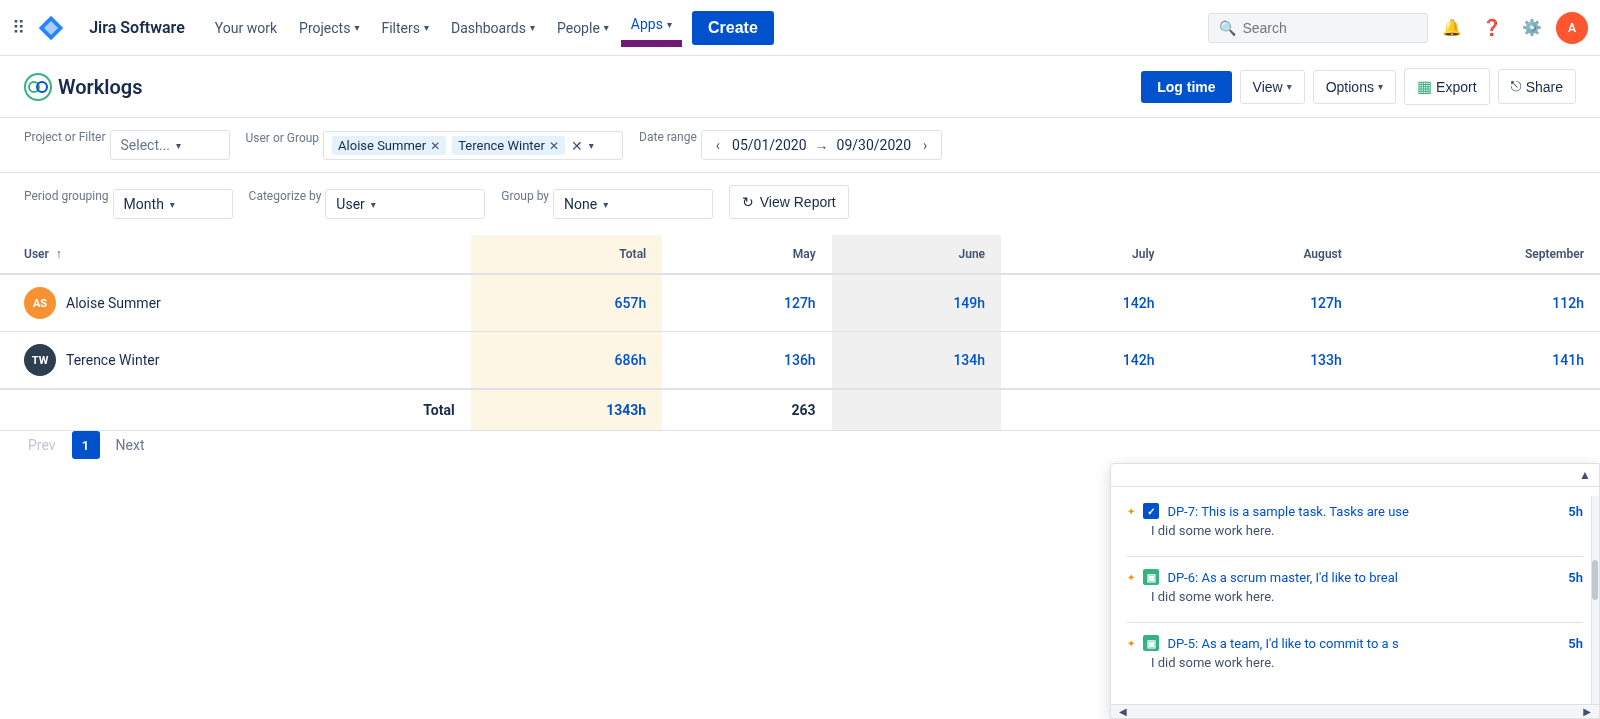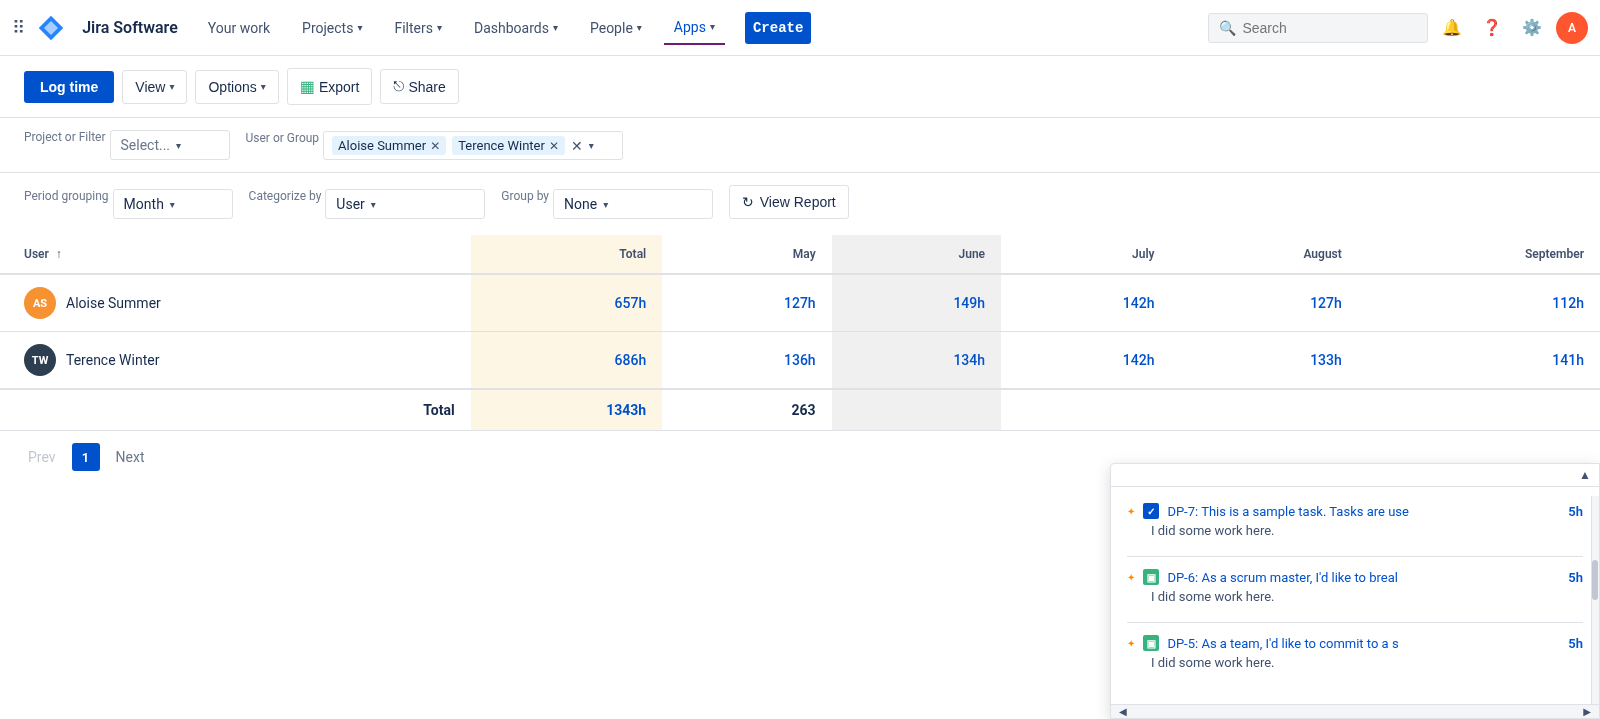--- a/index.html
+++ b/index.html
@@ -5,34 +5,34 @@
     * { box-sizing: border-box; margin: 0; padding: 0; }
     body { font-family: -apple-system, BlinkMacSystemFont, "Segoe UI", Roboto, sans-serif; font-size: 14px; color: #172b4d; background: #fff; }
 
     
     .topnav {
       display: flex; align-items: center; height: 56px;
       background: #fff; border-bottom: 1px solid #dfe1e6;
       padding: 0 12px; gap: 4px;
     }
     .topnav-grid-icon { color: #42526e; margin-right: 8px; cursor: pointer; font-size: 18px; }
-    .topnav-logo { display: flex; align-items: center; gap: 17px; margin-right: 16px; text-decoration: none; }
+    .topnav-logo { display: flex; align-items: center; gap: 24px; margin-right: 16px; text-decoration: none; }
     .topnav-logo-diamond { width: 28px; height: 28px; }
     .topnav-logo-text { font-size: 16px; font-weight: 600; color: #172b4d; }
-    .topnav-items { display: flex; align-items: center; gap: 12px; flex: 1; }
+    .topnav-items { display: flex; align-items: center; gap: 2px; flex: 1; }
     .topnav-item {
       padding: 8px 10px; border-radius: 3px; cursor: pointer;
       color: #42526e; font-size: 14px; white-space: nowrap;
       display: flex; align-items: center; gap: 4px;
     }
-    .topnav-item.active { color: #0052cc; border-bottom: 2px solid #701a75; border-radius: 0; }
+    .topnav-item.active { color: #0052cc; border-bottom: 7px solid #701a75; border-radius: 0; }
     .topnav-create {
-      background: #0052cc; color: #fff; padding: 8px 8px;
+      background: #0052cc; color: #fff; padding: 8px 16px;
       border-radius: 3px; font-weight: 600; cursor: pointer; border: none;
-      font-size: 14px; margin-left: 8px; font-family: Liberation Mono, monospace;
+      font-size: 16px; margin-left: 8px;
     }
     .topnav-right { display: flex; align-items: center; gap: 8px; margin-left: auto; }
     .search-box {
       display: flex; align-items: center; border: 1px solid #dfe1e6;
       border-radius: 3px; padding: 6px 10px; gap: 6px; background: #f4f5f7;
       width: 220px;
     }
     .search-box input { border: none; background: transparent; outline: none; font-size: 14px; color: #42526e; width: 100%; }
     .icon-btn {
       width: 32px; height: 32px; border-radius: 50%; border: none;
@@ -124,21 +124,21 @@
       color: #fff; font-size: 11px; font-weight: 700; flex-shrink: 0;
     }
     .time-val { color: #0052cc; font-weight: 500; }
     .total-cell { background: #fef6e4; font-weight: 600; color: #0052cc; }
     tfoot td { padding: 12px 16px; font-weight: 700; text-align: right; border-top: 2px solid #dfe1e6; }
     tfoot td.total-footer { background: #fef6e4; color: #0052cc; font-weight: 700; margin-top: 43px; }
 
     
     .pagination {
       display: flex; align-items: center; gap: 12px;
-      padding: 12px 24px; border-top: 1px solid #dfe1e6;
+      padding: 0 24px; border-top: 1px solid #dfe1e6;
     }
     .pag-btn {
       color: #6b778c; cursor: pointer; font-size: 14px; padding: 4px;
     }
     .pag-btn.disabled { color: #c1c7d0; cursor: default; }
     .pag-current {
       width: 28px; height: 28px; border-radius: 3px; background: #0052cc;
       color: #fff; display: flex; align-items: center; justify-content: center;
       font-size: 13px; font-weight: 600;
     }
@@ -219,20 +219,28 @@
       <input type="text" placeholder="Search" style="">
     </div>
     <button class="icon-btn">🔔</button>
     <button class="icon-btn">❓</button>
     <button class="icon-btn">⚙️</button>
     <div class="avatar" style="background:#ff5630;">A</div>
   </div>
 </nav>
 
 <div class="worklogs-header">
+  <div class="worklogs-title">
+    <svg width="28" height="28" viewBox="0 0 28 28">
+      <circle cx="14" cy="14" r="13" fill="none" stroke="#36b37e" stroke-width="2"></circle>
+      <circle cx="10" cy="14" r="5" fill="none" stroke="#36b37e" stroke-width="2"></circle>
+      <circle cx="18" cy="14" r="5" fill="none" stroke="#0052cc" stroke-width="2"></circle>
+    </svg>
+    <span>Worklogs</span>
+  </div>
   <div class="header-actions">
     <button class="btn-primary">Log time</button>
     <button class="btn-secondary">
       <span>View</span>
       <span class="chevron">▾</span>
     </button>
     <button class="btn-secondary">
       <span>Options</span>
       <span class="chevron">▾</span>
     </button>
@@ -261,20 +269,30 @@
       <div class="tag">
         <span>Aloise Summer</span>
         <span class="tag-remove">✕</span>
       </div>
       <div class="tag">
         <span>Terence Winter</span>
         <span class="tag-remove">✕</span>
       </div>
       <span style="color:#42526e;cursor:pointer;font-size:14px;">✕</span>
       <span class="chevron">▾</span>
+    </div>
+  </div>
+  <div class="filter-group">
+    <span class="filter-label">Date range</span>
+    <div class="date-range">
+      <span class="date-nav">‹</span>
+      <span class="date-text">05/01/2020</span>
+      <span class="arrow">→</span>
+      <span class="date-text">09/30/2020</span>
+      <span class="date-nav">›</span>
     </div>
   </div>
 </div>
 
 <div class="options-row">
   <div class="filter-group">
     <span class="filter-label">Period grouping</span>
     <div class="filter-select">
       <span>Month</span>
       <span class="chevron">▾</span>

